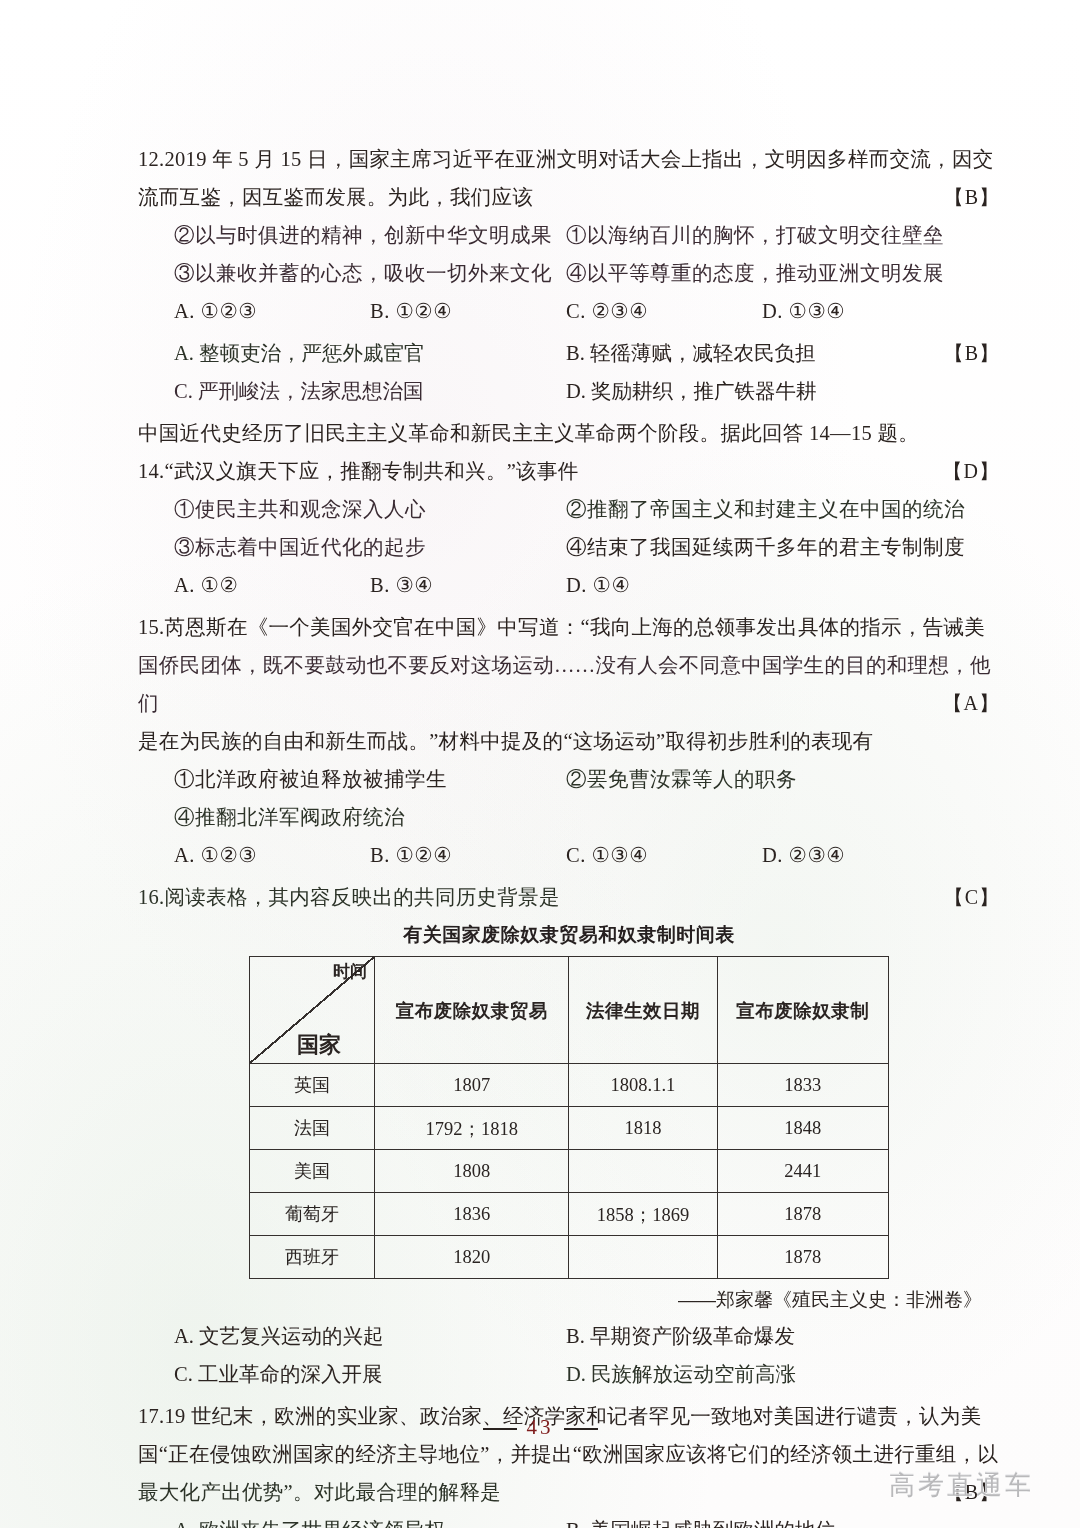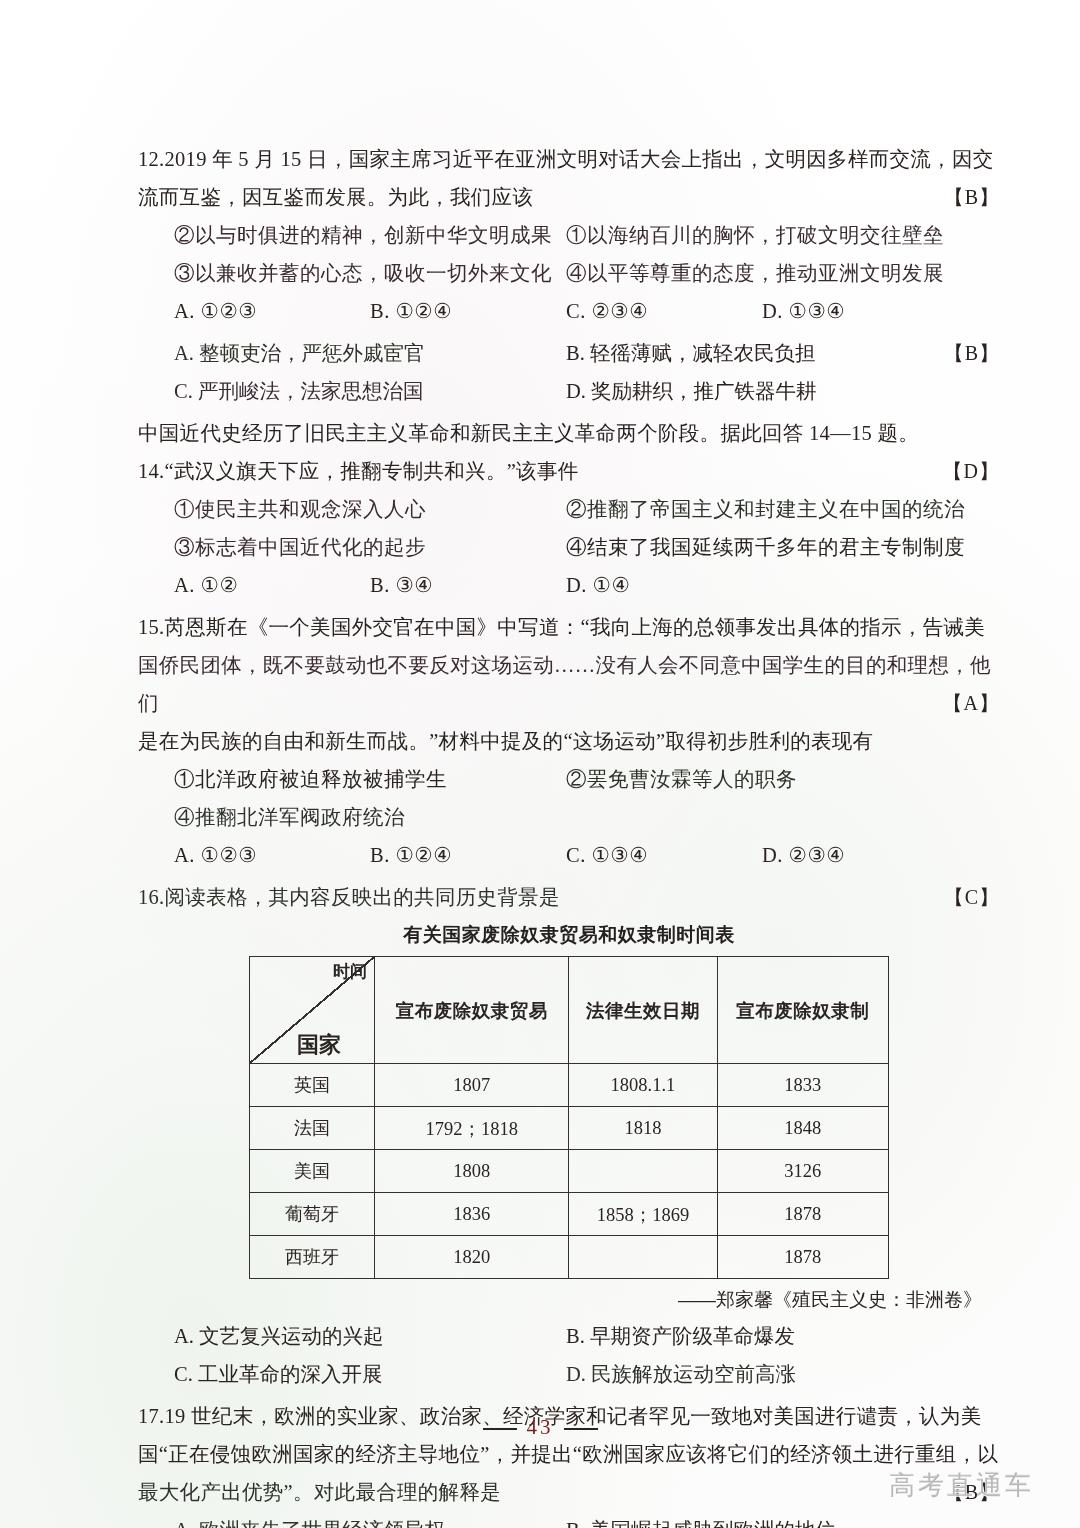--- a/index.html
+++ b/index.html
@@ -319,21 +319,21 @@
             <tr>
               <td class="country">法国</td>
               <td>1792；1818</td>
               <td>1818</td>
               <td>1848</td>
             </tr>
             <tr>
               <td class="country">美国</td>
               <td>1808</td>
               <td></td>
-              <td>3126</td>
+              <td>2441</td>
             </tr>
             <tr>
               <td class="country">葡萄牙</td>
               <td>1836</td>
               <td>1858；1869</td>
               <td>1878</td>
             </tr>
             <tr>
               <td class="country">西班牙</td>
               <td>1820</td>

